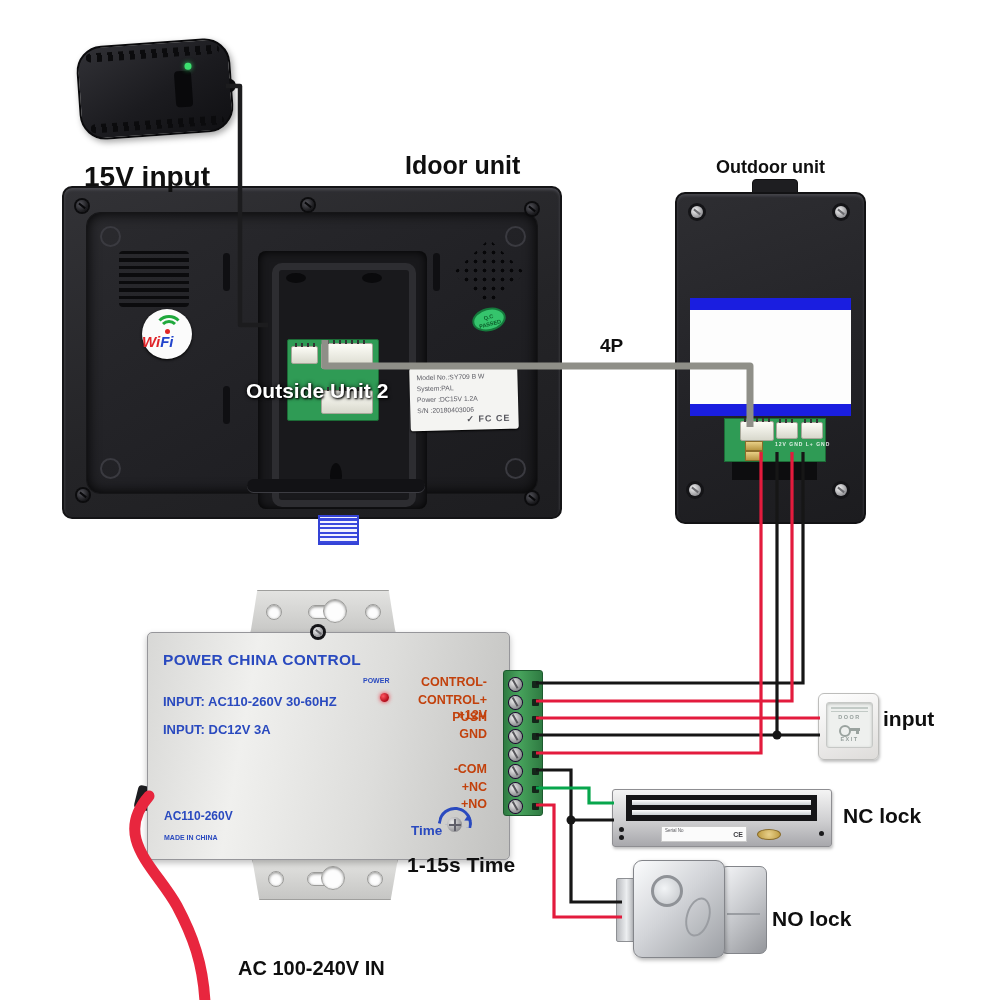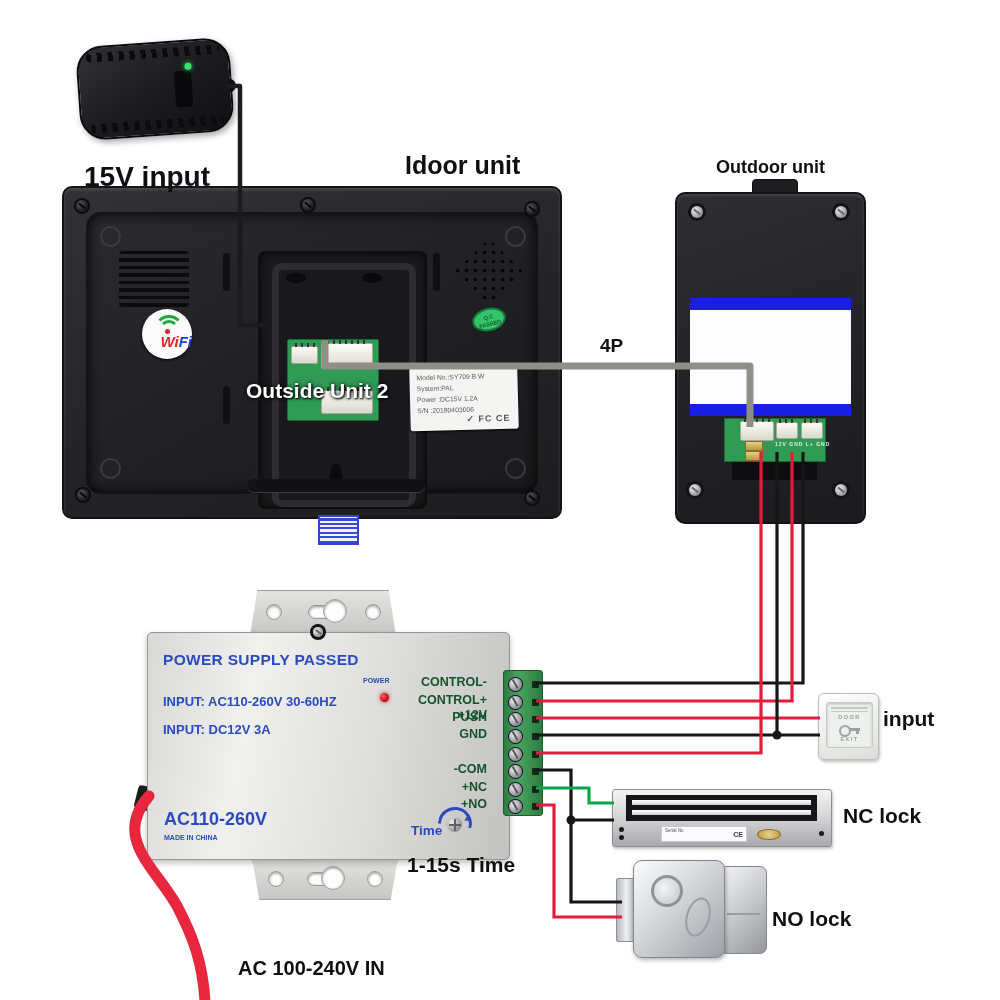--- a/index.html
+++ b/index.html
@@ -15,21 +15,21 @@
   
   .indoor{position:absolute;left:62px;top:186px;width:496px;height:329px;background:linear-gradient(160deg,#323236,#242427 55%,#1d1d20);
           border:2px solid #141416;border-radius:10px;z-index:20;box-shadow:inset 0 2px 3px #4a4a50;}
   .inner-panel{position:absolute;left:22px;top:24px;width:450px;height:280px;background:linear-gradient(150deg,#2a2a2e,#202024 60%,#1b1b1e);
           border-radius:14px;border:1px solid #151517;box-shadow:inset 0 0 14px #000;}
   .boss{position:absolute;width:17px;height:17px;border-radius:50%;border:2px solid #3a3a40;}
   .slotv{position:absolute;width:7px;height:38px;background:#0f0f12;border-radius:4px;}
   .grille{position:absolute;left:32px;top:38px;width:70px;height:56px;border-radius:4px;
           background:repeating-linear-gradient(180deg,#0b0b0d 0 3.5px,transparent 3.5px 7.5px);}
   .wifi{position:absolute;left:55px;top:96px;width:50px;height:50px;border-radius:50%;background:#fbfbfb;
-        box-shadow:0 1px 3px #000;text-align:right;}
+        box-shadow:0 1px 3px #000;text-align:left;}
   .wifi .arc1{position:absolute;left:12px;top:6px;width:24px;height:24px;border:3px solid transparent;border-top-color:#1fa83c;border-radius:50%;}
   .wifi .arc2{position:absolute;left:17px;top:11px;width:14px;height:14px;border:3px solid transparent;border-top-color:#1fa83c;border-radius:50%;}
   .wifi .dot{position:absolute;left:23px;top:20px;width:5px;height:5px;border-radius:50%;background:#e02525;}
   .wifi .txt{position:absolute;left:0;right:0;top:24px;font-size:15px;font-weight:bold;font-style:italic;}
   .wifi .p1{color:#e0252a;} .wifi .p2{color:#2244cc;}
   .dotgrid{position:absolute;left:366px;top:26px;width:72px;height:68px;
            background-image:radial-gradient(circle,#060608 1.6px,transparent 2.2px);background-size:9px 9px;
            clip-path:polygon(50% 0,100% 50%,50% 100%,0 50%);}
   .qc{position:absolute;left:385px;top:95px;width:34px;height:23px;border-radius:50%;background:#35c46c;border:2px solid #157a3c;
       color:#0c5c2a;font-size:5.5px;font-weight:bold;text-align:center;line-height:1.2;transform:rotate(-14deg);padding-top:4px;box-sizing:border-box;}
@@ -68,21 +68,21 @@
   .pcb-txt{position:absolute;color:rgba(255,255,255,.85);font-size:5px;font-weight:bold;letter-spacing:1px;white-space:nowrap;}
   
   .ps-tab{position:absolute;background:linear-gradient(180deg,#e3e3e1,#c6c6c4);border:1px solid #9f9f9d;z-index:18;}
   .hole{position:absolute;border-radius:50%;background:#fdfdfd;box-shadow:inset 0 1px 3px #8a8a88;border:1px solid #9a9a98;}
   .keyslot{position:absolute;background:#fdfdfd;box-shadow:inset 0 1px 3px #8a8a88;border:1px solid #9a9a98;border-radius:8px;}
   .ps-box{position:absolute;left:147px;top:632px;width:361px;height:226px;border-radius:5px;z-index:20;
           background:linear-gradient(100deg,#d8d8d6,#f0f0ee 28%,#dddddb 62%,#c2c2c0);border:1px solid #96969a;box-shadow:0 3px 6px rgba(0,0,0,.25);}
   .blue{color:#2a4abf;font-weight:bold;position:absolute;white-space:nowrap;}
   .led-red{position:absolute;left:232px;top:60px;width:9px;height:9px;border-radius:50%;
            background:radial-gradient(circle at 35% 35%,#ff5560,#b00a18 70%);box-shadow:0 0 4px #e23;}
-  .term-label{position:absolute;width:110px;text-align:right;font-size:12.5px;font-weight:bold;color:#14532d;z-index:21;}
+  .term-label{position:absolute;width:110px;text-align:right;font-size:12.5px;font-weight:bold;color:#c2410c;z-index:21;}
   .tblock{position:absolute;left:503px;top:670px;width:38px;height:144px;background:linear-gradient(90deg,#2f7b42,#47a35c 40%,#2f7b42);
           border:1px solid #1d5a2e;border-radius:3px;z-index:35;}
   .tscrew{position:absolute;left:5px;width:13px;height:13px;border-radius:50%;
           background:radial-gradient(circle at 35% 35%,#f0f0f0,#86868a 75%);box-shadow:0 0 0 1px #203;}
   .tscrew:after{content:"";position:absolute;left:10%;right:10%;top:44%;height:2px;background:#55555a;transform:rotate(60deg);}
   .tsq{position:absolute;left:28px;width:7px;height:7px;background:#14261a;border-radius:1px;}
   .time-arc{position:absolute;left:291px;top:174px;width:28px;height:16px;border:3px solid #2a4abf;border-bottom:none;
             border-radius:28px 28px 0 0;transform:rotate(8deg);}
   .time-arrow{position:absolute;left:318px;top:182px;width:0;height:0;border-left:6px solid #2a4abf;border-top:4px solid transparent;border-bottom:4px solid transparent;transform:rotate(35deg);}
   .time-screw{position:absolute;left:299px;top:184px;width:15px;height:15px;border-radius:50%;
@@ -259,24 +259,24 @@
   <div class="ps-tab" style="left:252px;top:858px;width:144px;height:40px;clip-path:polygon(0 0,100% 0,95% 100%,5% 100%);">
     <div class="hole" style="left:15px;top:12px;width:14px;height:14px;"></div>
     <div class="hole" style="left:114px;top:12px;width:14px;height:14px;"></div>
     <div class="keyslot" style="left:54px;top:13px;width:26px;height:12px;"></div>
     <div class="hole" style="left:68px;top:7px;width:22px;height:22px;"></div>
   </div>
   <div class="ac-stub"></div>
 
   <div class="ps-box">
     <div class="screw silver" style="left:165px;top:-6px;width:10px;height:10px;"></div>
-    <div class="blue" style="left:15px;top:18px;font-size:15.5px;letter-spacing:.3px;">POWER SUPPLY PASSED</div>
+    <div class="blue" style="left:15px;top:18px;font-size:15.5px;letter-spacing:.3px;">POWER CHINA CONTROL</div>
     <div class="blue" style="left:15px;top:61px;font-size:13px;">INPUT: AC110-260V 30-60HZ</div>
     <div class="blue" style="left:15px;top:89px;font-size:13px;">INPUT:  DC12V   3A</div>
-    <div class="blue" style="left:16px;top:176px;font-size:18px;">AC110-260V</div>
+    <div class="blue" style="left:16px;top:176px;font-size:12px;">AC110-260V</div>
     <div class="blue" style="left:16px;top:201px;font-size:7px;">MADE IN CHINA</div>
     <div class="blue" style="left:215px;top:44px;font-size:7px;">POWER</div>
     <div class="led-red"></div>
     <div class="time-arc"></div>
     <div class="time-arrow"></div>
     <div class="time-screw"></div>
     <div class="blue" style="left:263px;top:190px;font-size:13.5px;">Time</div>
   </div>
 
   <div class="term-label" style="left:377px;top:675px;">CONTROL-</div>

